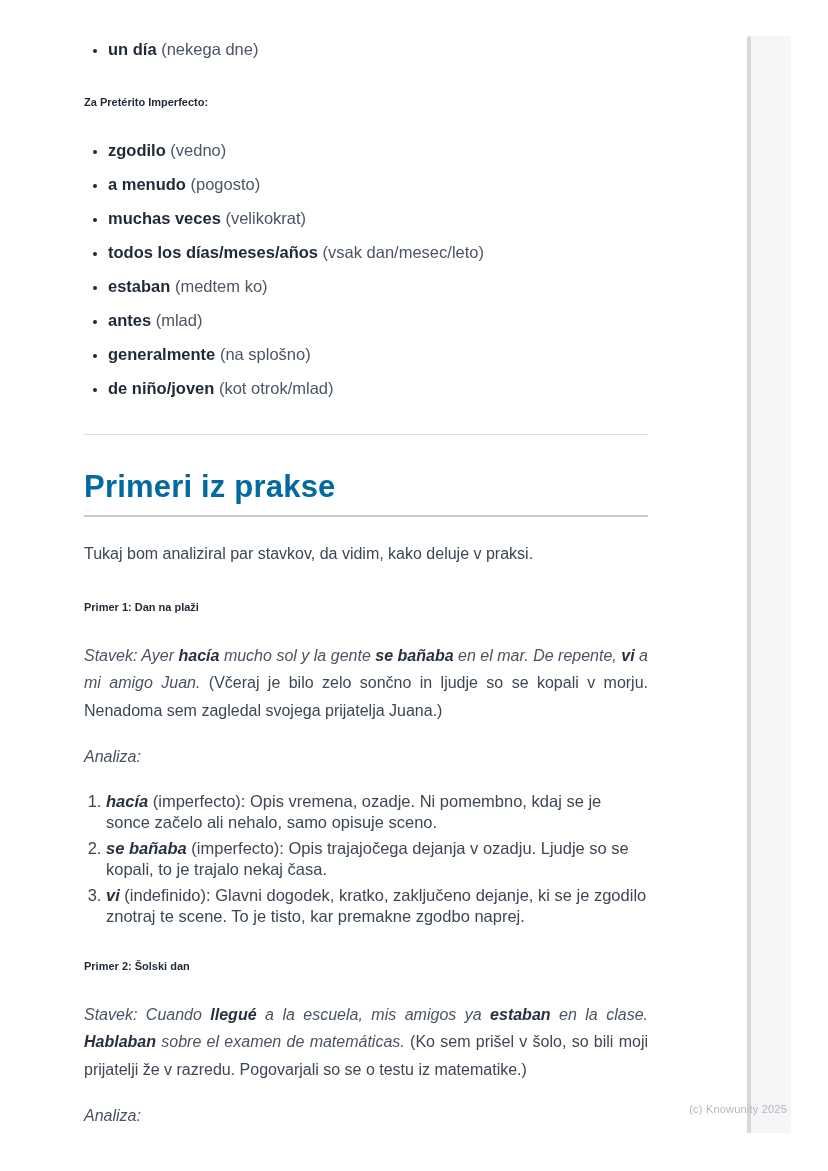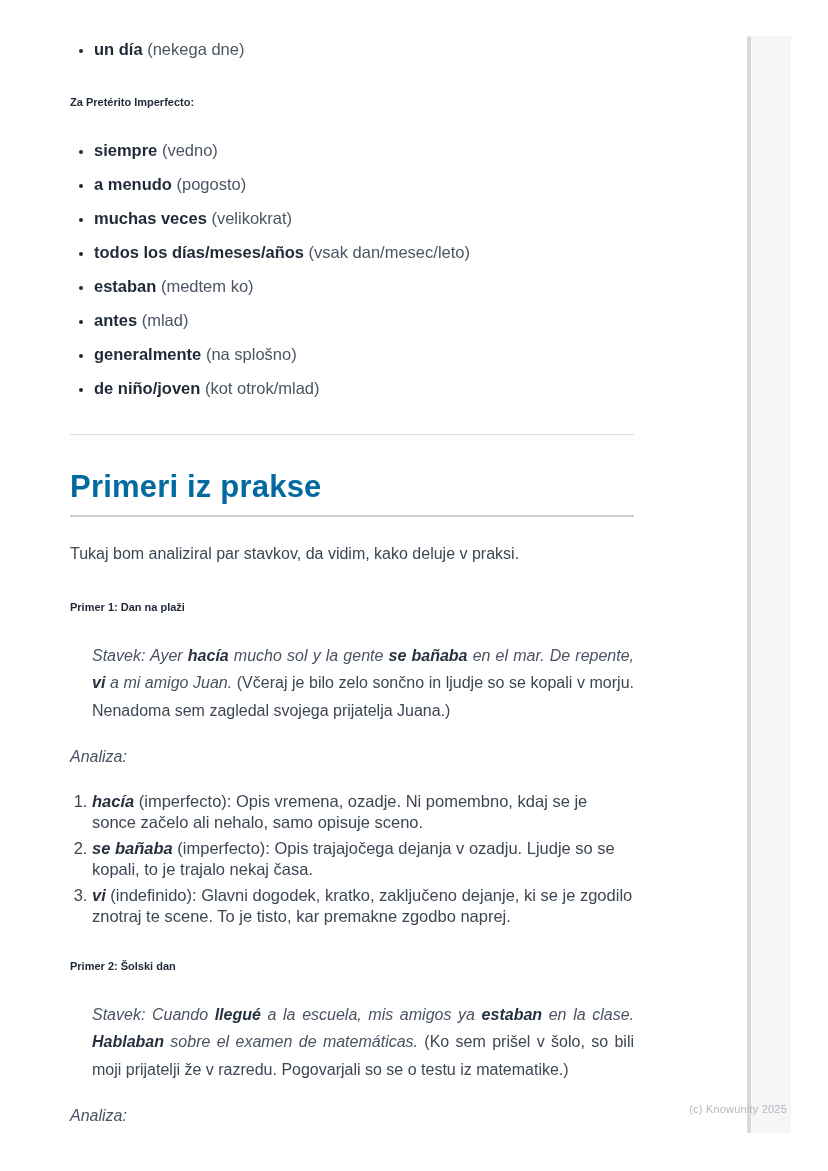--- a/index.html
+++ b/index.html
@@ -6,21 +6,21 @@
   html, body { width: 828px; height: 1171px; }
   body {
     position: relative;
     background: #ffffff;
     overflow: hidden;
     font-family: "Liberation Sans", sans-serif;
     -webkit-font-smoothing: antialiased;
   }
   .content {
     position: absolute;
-    left: 70px;
+    left: 84px;
     top: 36px;
     width: 564px;
   }
   
   ul.bullets { list-style: disc; padding-left: 24px; }
   ul.bullets li {
     font-size: 16.5px;
     line-height: 27px;
     color: #4b5563;
     margin-bottom: 7px;
@@ -54,21 +54,21 @@
     border: none;
     border-top: 2px solid #c9ccd0;
     margin-top: 9px;
   }
   p.body {
     font-size: 16px;
     line-height: 27.5px;
     color: #3d4754;
     margin-top: 23px;
   }
-  p.sentence { text-align: justify; margin-left: 22px; }
+  p.sentence { text-align: justify; }
   p.analiza { font-style: italic; color: #4a5362; margin-top: 19px; }
 
   .run-i { font-style: italic; color: #4a5362; }
   .run-bi { font-style: italic; font-weight: 700; color: #273140; }
   .run-r { color: #3d4754; }
 
   ol.analysis {
     margin-top: 20px;
     padding-left: 22px;
   }
@@ -114,21 +114,21 @@
 <div class="page">
   <div class="content">
 
     <ul class="bullets">
         <li><span class="term">un día</span><span class="trans"> (nekega dne)</span></li>
       </ul>
 
     <h3 class="subhead">Za Pretérito Imperfecto:</h3>
 
     <ul class="bullets">
-        <li><span class="term">siempre</span><span class="trans"> (vedno)</span></li>
+        <li><span class="term">zgodilo</span><span class="trans"> (vedno)</span></li>
         <li><span class="term">a menudo</span><span class="trans"> (pogosto)</span></li>
         <li><span class="term">muchas veces</span><span class="trans"> (velikokrat)</span></li>
         <li><span class="term">todos los días/meses/años</span><span class="trans"> (vsak dan/mesec/leto)</span></li>
         <li><span class="term">estaban</span><span class="trans"> (medtem ko)</span></li>
         <li><span class="term">antes</span><span class="trans"> (mlad)</span></li>
         <li><span class="term">generalmente</span><span class="trans"> (na splošno)</span></li>
         <li><span class="term">de niño/joven</span><span class="trans"> (kot otrok/mlad)</span></li>
       </ul>
 
     <hr class="rule">

